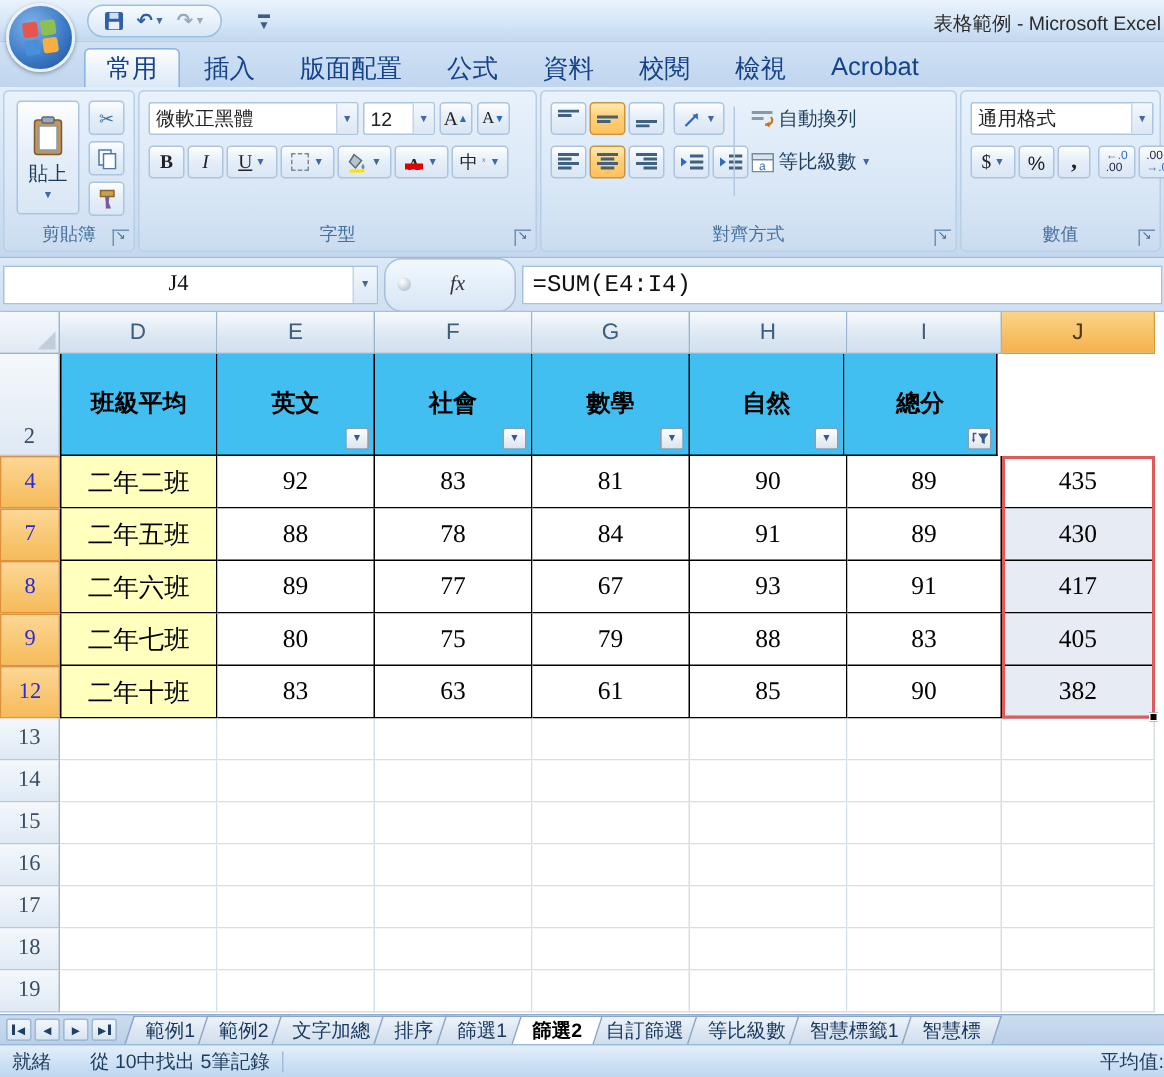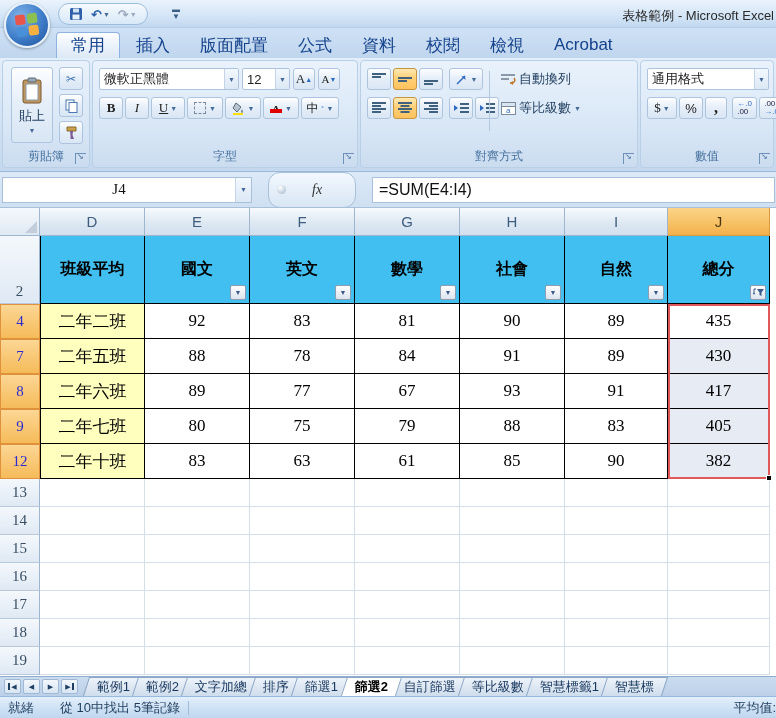--- a/index.html
+++ b/index.html
@@ -82,35 +82,35 @@
   
   #g-num { left:640px; width:134px; }
   #g-num .row1 { position:absolute; left:6px; top:7px; }
   #g-num .row2 { position:absolute; left:6px; top:36px; display:flex; gap:2px; align-items:center; }
   .dec2 { display:flex; flex-direction:column; line-height:8px; font-size:8px; color:#224; }
   .dec2 .bluearr { color:#2E6AC0; }
 
   
   #formula-bar { position:absolute; left:0; top:172px; width:776px; height:36px;
     background:linear-gradient(#DCE9F7,#CFE0F2); border-bottom:1px solid #A9C0DA;
-    display:flex; align-items:center;gap:12px; }
+    display:flex; align-items:center; }
   #name-box { width:250px; height:26px; margin-left:2px; background:#fff; border:1px solid #A9C0DA;
     display:flex; align-items:center; }
   #name-box .nval { flex:1; text-align:center; font-size:15px;
     font-family:"Liberation Serif","DejaVu Serif",serif; color:#111; }
   #name-box .cbtn { width:16px; align-self:stretch; display:flex; align-items:center;
     justify-content:center; background:linear-gradient(#F2F8FE,#DCE8F5); border-left:1px solid #C4D4E6; }
   #fx-pill { width:88px; height:36px; margin-left:4px; border:1px solid #A9C0DA; border-radius:12px;
     background:linear-gradient(#F2F8FE,#D8E6F4); display:flex; align-items:center; padding:0 8px; gap:26px; }
   #fx-pill .dot { width:9px; height:9px; border-radius:50%; background:radial-gradient(circle at 35% 30%,#fff,#9FB4C8); }
   #fx-pill .fx { font-style:italic; font-family:"Liberation Serif","DejaVu Serif",serif;
     font-size:14px; color:#333; }
   #formula-input { flex:1; height:26px; margin:0 1px 0 4px; background:#fff; border:1px solid #A9C0DA;
     display:flex; align-items:center; padding:0 6px;
-    font-family:Liberation Sans, sans-serif; font-size:16px; color:#111; }
+    font-family:Liberation Mono, monospace; font-size:16px; color:#111; }
 
   
   #grid { position:absolute; left:0; top:208px; width:776px; height:468px; background:#fff; }
   .grow { display:flex; }
   .rowhdr { width:40px; flex:none; background:linear-gradient(#F4F8FC,#DFE9F4);
     border-right:1px solid #9EB6CE; border-bottom:1px solid #B8C9DB;
     display:flex; align-items:center; justify-content:center;
     font-family:"Liberation Serif","DejaVu Serif",serif; font-size:15px; color:#3A4E63; }
   .rowhdr.sel { background:linear-gradient(#FCD795,#F8C671 60%,#F5BB59); border:1px solid #E0913C;
     color:#2B2BD5; }
@@ -511,40 +511,34 @@
         </div>
     </div>
 
     <div class="grow" id="header-row">
       <div class="rowhdr">
           <span>2</span>
         </div>
       <div class="cell hcell first w0">
           <span>班級平均</span>
         </div>
-      <div class="cell hcell w1">
-          <span>國文</span>
-        <span class="filter-btn">
-            <span class="fa">▼</span>
-          </span>
-        </div>
       <div class="cell hcell w2">
           <span>英文</span>
         <span class="filter-btn">
             <span class="fa">▼</span>
           </span>
         </div>
+      <div class="cell hcell w4">
+          <span>社會</span>
+        <span class="filter-btn">
+            <span class="fa">▼</span>
+          </span>
+        </div>
       <div class="cell hcell w3">
           <span>數學</span>
-        <span class="filter-btn">
-            <span class="fa">▼</span>
-          </span>
-        </div>
-      <div class="cell hcell w4">
-          <span>社會</span>
         <span class="filter-btn">
             <span class="fa">▼</span>
           </span>
         </div>
       <div class="cell hcell w5">
           <span>自然</span>
         <span class="filter-btn">
             <span class="fa">▼</span>
           </span>
         </div>

